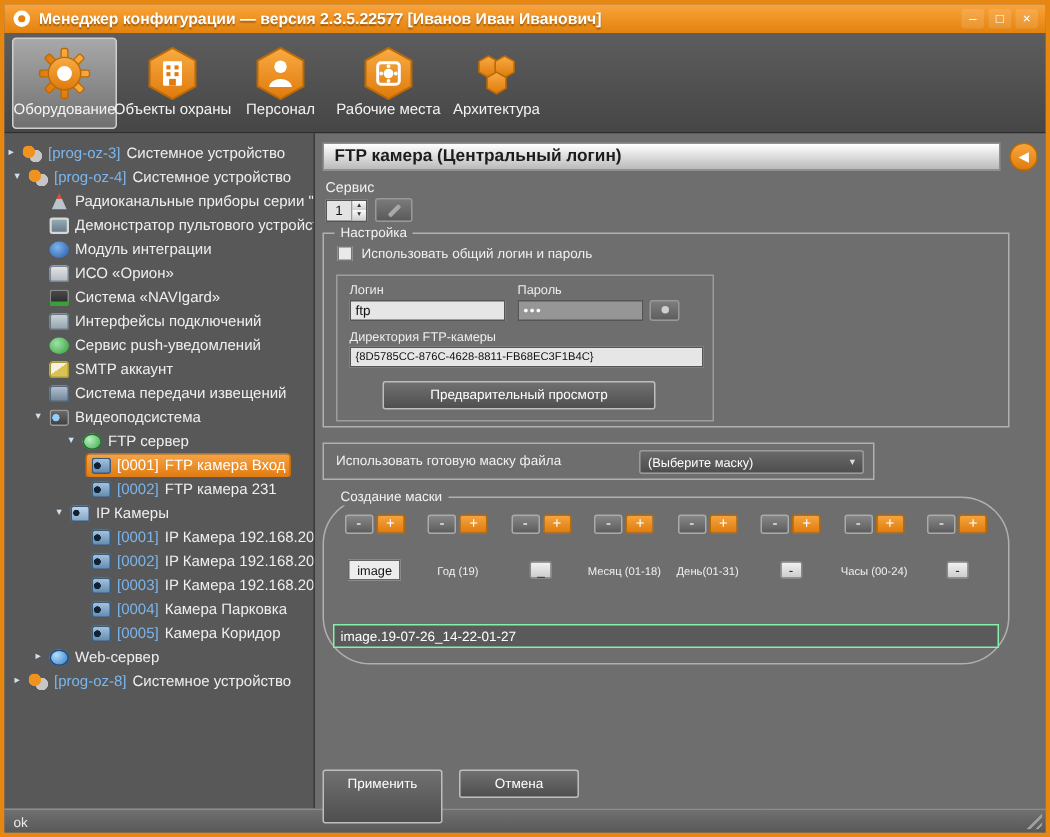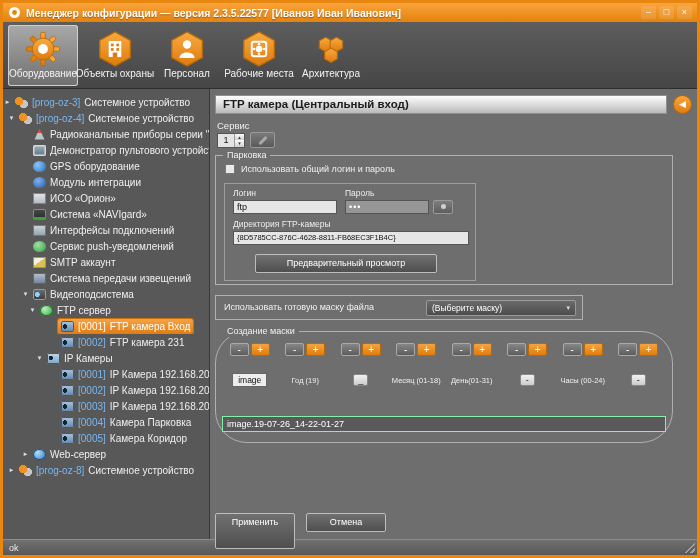--- a/index.html
+++ b/index.html
@@ -219,27 +219,20 @@
       <div class="trow" style="padding-left:18px">
         <span class="exp"></span>
         <span class="cnt">
             <span class="ti ic-console"></span>
             <span class="tl">Демонстратор пультового устройства</span>
           </span>
       </div>
       <div class="trow" style="padding-left:18px">
         <span class="exp"></span>
         <span class="cnt">
-            <span class="ti ic-gps"></span>
-            <span class="tl">GPS оборудование</span>
-          </span>
-      </div>
-      <div class="trow" style="padding-left:18px">
-        <span class="exp"></span>
-        <span class="cnt">
             <span class="ti ic-module"></span>
             <span class="tl">Модуль интеграции</span>
           </span>
       </div>
       <div class="trow" style="padding-left:18px">
         <span class="exp"></span>
         <span class="cnt">
             <span class="ti ic-orion"></span>
             <span class="tl">ИСО «Орион»</span>
           </span>
@@ -279,21 +272,21 @@
             <span class="tl">Система передачи извещений</span>
           </span>
       </div>
       <div class="trow" style="padding-left:18px">
         <span class="exp">▾</span>
         <span class="cnt">
             <span class="ti ic-video"></span>
             <span class="tl">Видеоподсистема</span>
           </span>
       </div>
-      <div class="trow" style="padding-left:25px">
+      <div class="trow" style="padding-left:40px">
         <span class="exp">▾</span>
         <span class="cnt">
             <span class="ti ic-ftpsrv"></span>
             <span class="tl">FTP сервер</span>
           </span>
       </div>
       <div class="trow" style="padding-left:46px">
         <span class="exp"></span>
         <span class="cnt sel">
             <span class="ti ic-cam"></span>
@@ -367,39 +360,39 @@
         <span class="exp">▸</span>
         <span class="cnt">
             <span class="ti ic-system"></span>
             <span class="tp">[prog-oz-8]</span>
             <span class="tl">Системное устройство</span>
           </span>
       </div>
     </div>
 
     <div class="content">
-      <div class="chead">FTP камера (Центральный вход)</div>
+      <div class="chead">FTP камера (Центральный логин)</div>
       <div class="backbtn">◀</div>
 
       <div class="numlabel">Сервис</div>
       <div class="numrow">
         <div class="spin">
           <span class="spinval">1</span>
           <span class="spinarrows">
             <span class="sa">▴</span>
             <span class="sa">▾</span>
           </span>
         </div>
         <div class="editbtn">
             <span class="pencil"></span>
           </div>
       </div>
 
       <div class="grp" id="grp-settings">
-        <span class="grp-label">Парковка</span>
+        <span class="grp-label">Настройка</span>
         <div class="cbrow">
           <span class="checkbox"></span>
           <span class="cblabel">Использовать общий логин и пароль</span>
         </div>
         <div class="inner">
           <span class="flabel" style="left:8px;top:4px">Логин</span>
           <span class="flabel" style="left:120px;top:4px">Пароль</span>
           <div class="inputbox" id="login-input">ftp</div>
           <div class="inputbox" id="password-input">•••</div>
           <div class="pwbtn">

